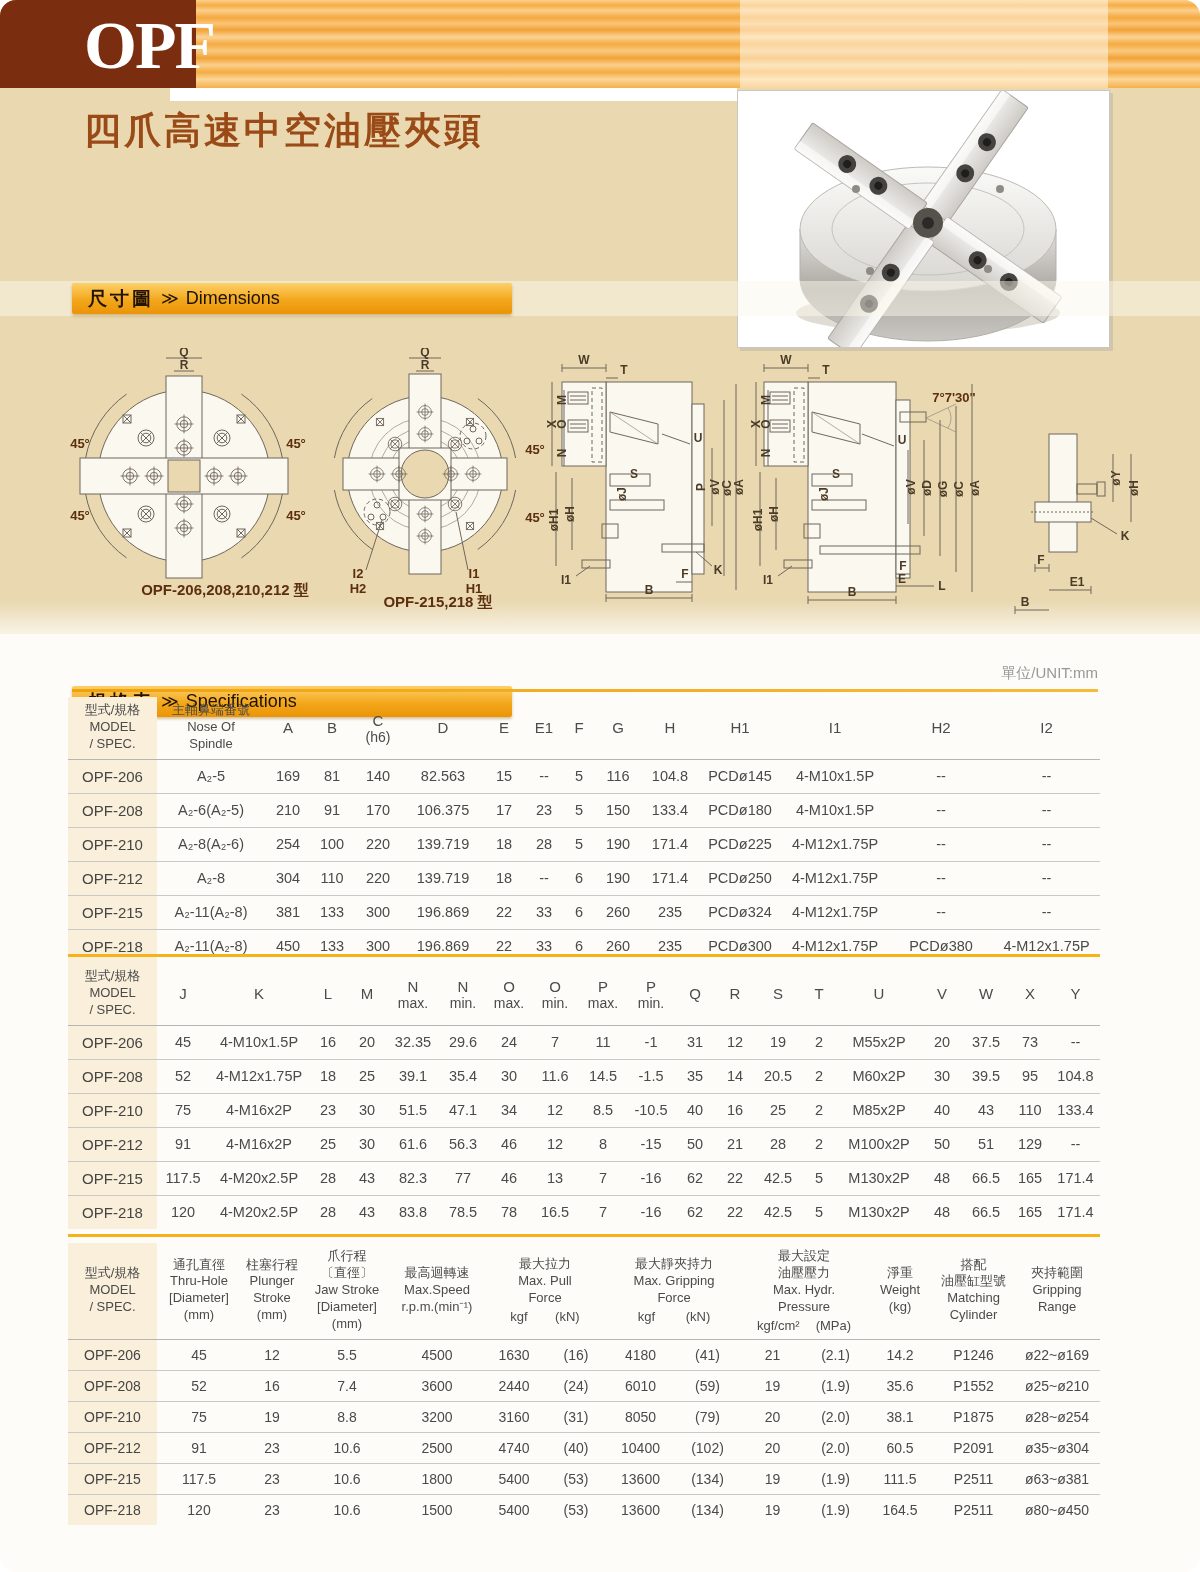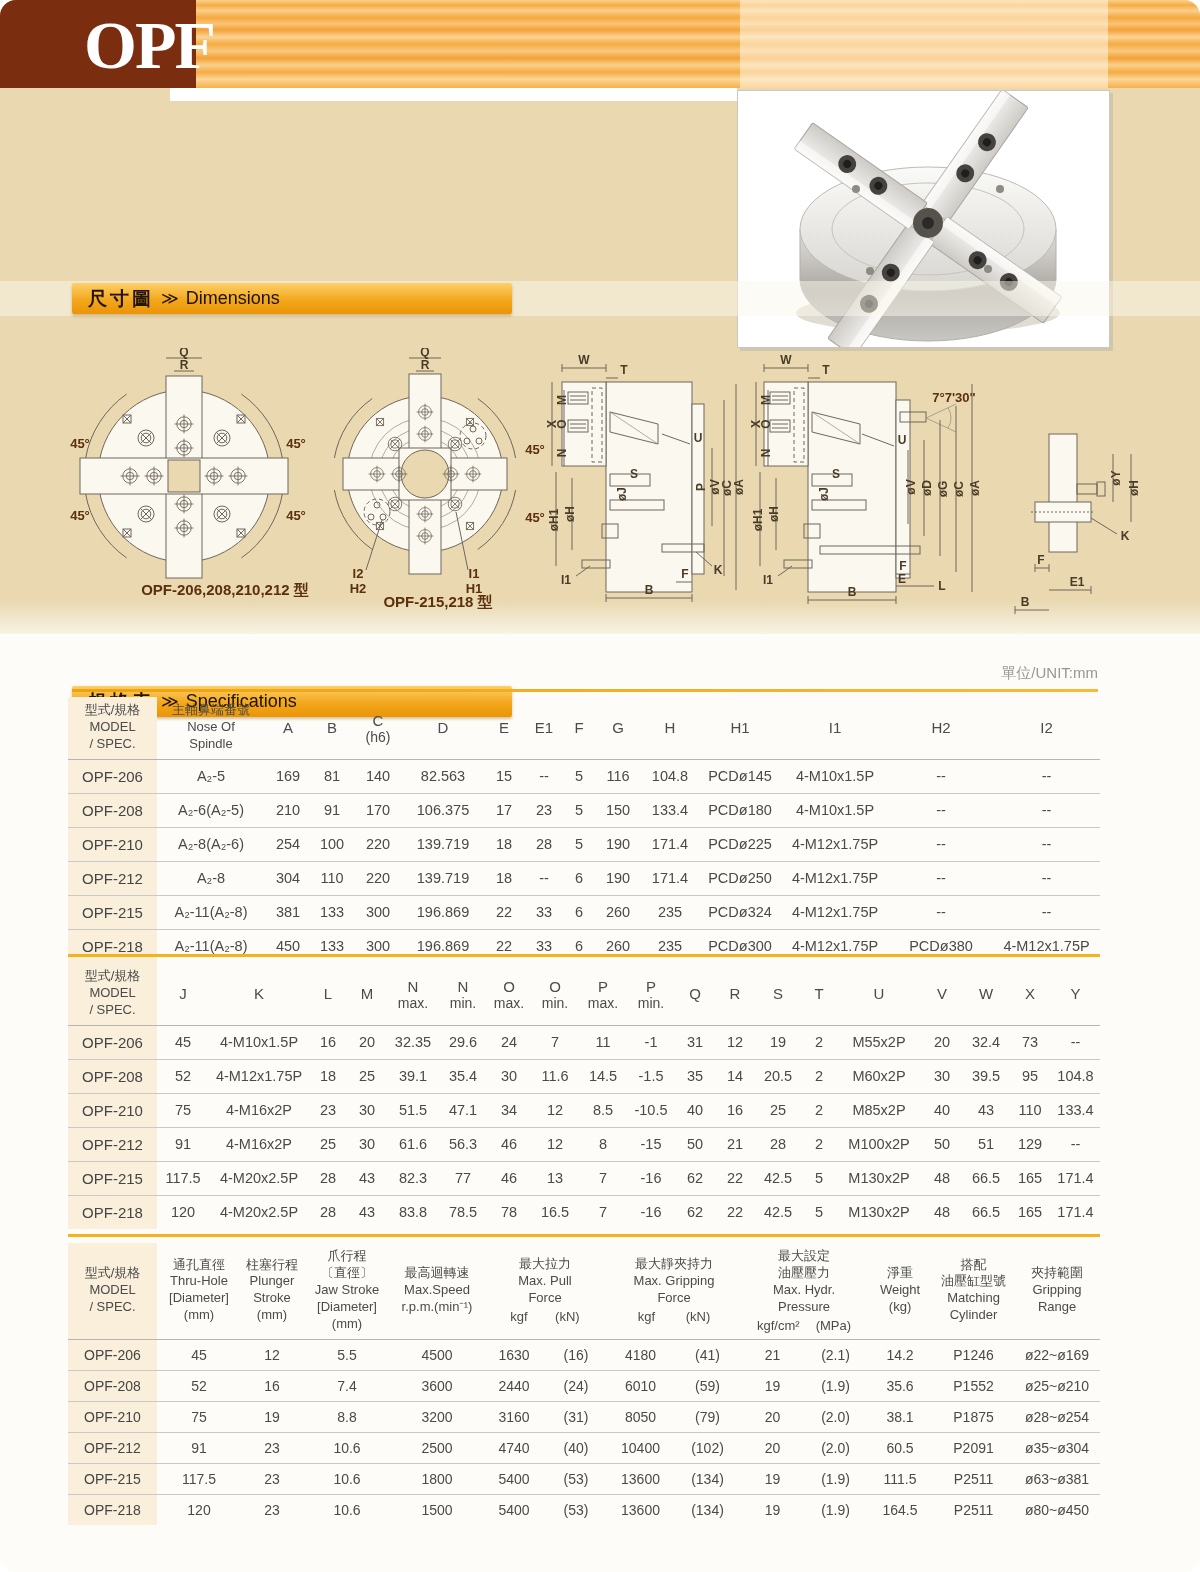--- a/index.html
+++ b/index.html
@@ -99,20 +99,21 @@
     </defs>
   </svg>
 
   <div class="bg-top"></div>
   <div class="bg-fade"></div>
   <div class="band"></div>
   <div class="band-overlay"></div>
   <div class="brand-box"></div>
   <div class="white-strip"></div>
   <div class="brand">OPF</div>
+  <div class="title-zh">四爪高速中空油壓夾頭</div>
 
   <div class="photo-frame">
     <svg width="371" height="256" viewBox="0 0 371 256">
       <defs>
         <linearGradient id="gTop" x1="0" y1="0" x2="0" y2="1">
           <stop offset="0" stop-color="#fafaf8"></stop>
             <stop offset="1" stop-color="#d7d5d0"></stop>
         </linearGradient>
         <linearGradient id="gSide" x1="0" y1="0" x2="0" y2="1">
           <stop offset="0" stop-color="#e4e2dd"></stop>
@@ -710,21 +711,21 @@
             <td>24</td>
             <td>7</td>
             <td>11</td>
             <td>-1</td>
             <td>31</td>
             <td>12</td>
             <td>19</td>
             <td>2</td>
             <td>M55x2P</td>
             <td>20</td>
-            <td>32.4</td>
+            <td>37.5</td>
             <td>73</td>
             <td>--</td>
           </tr>
           <tr>
             <td class="model">OPF-208</td>
             <td>52</td>
             <td>4-M12x1.75P</td>
             <td>18</td>
             <td>25</td>
             <td>39.1</td>

